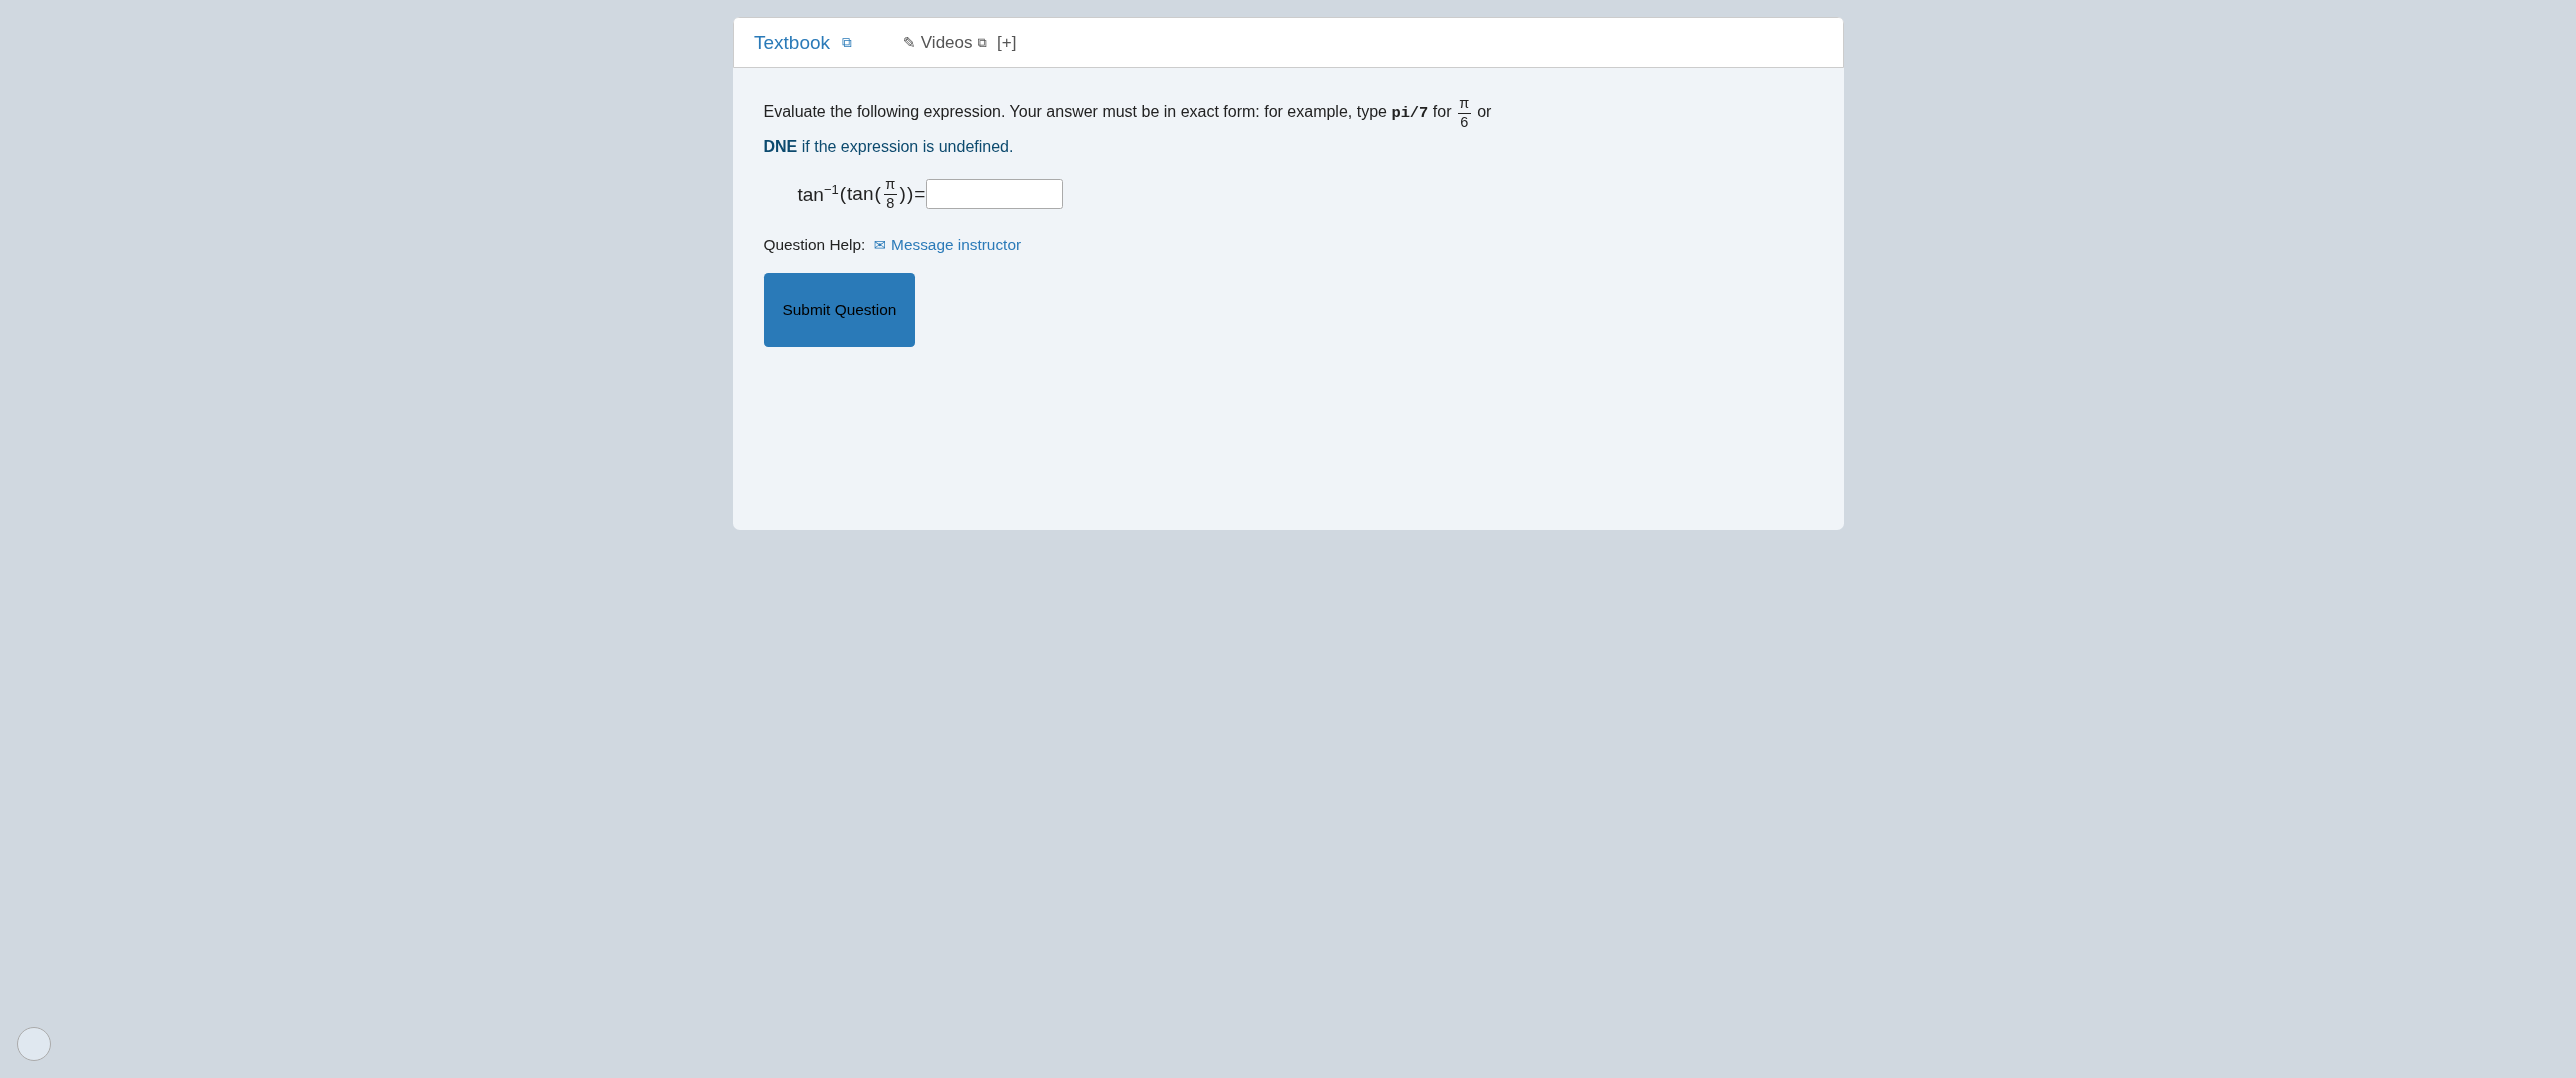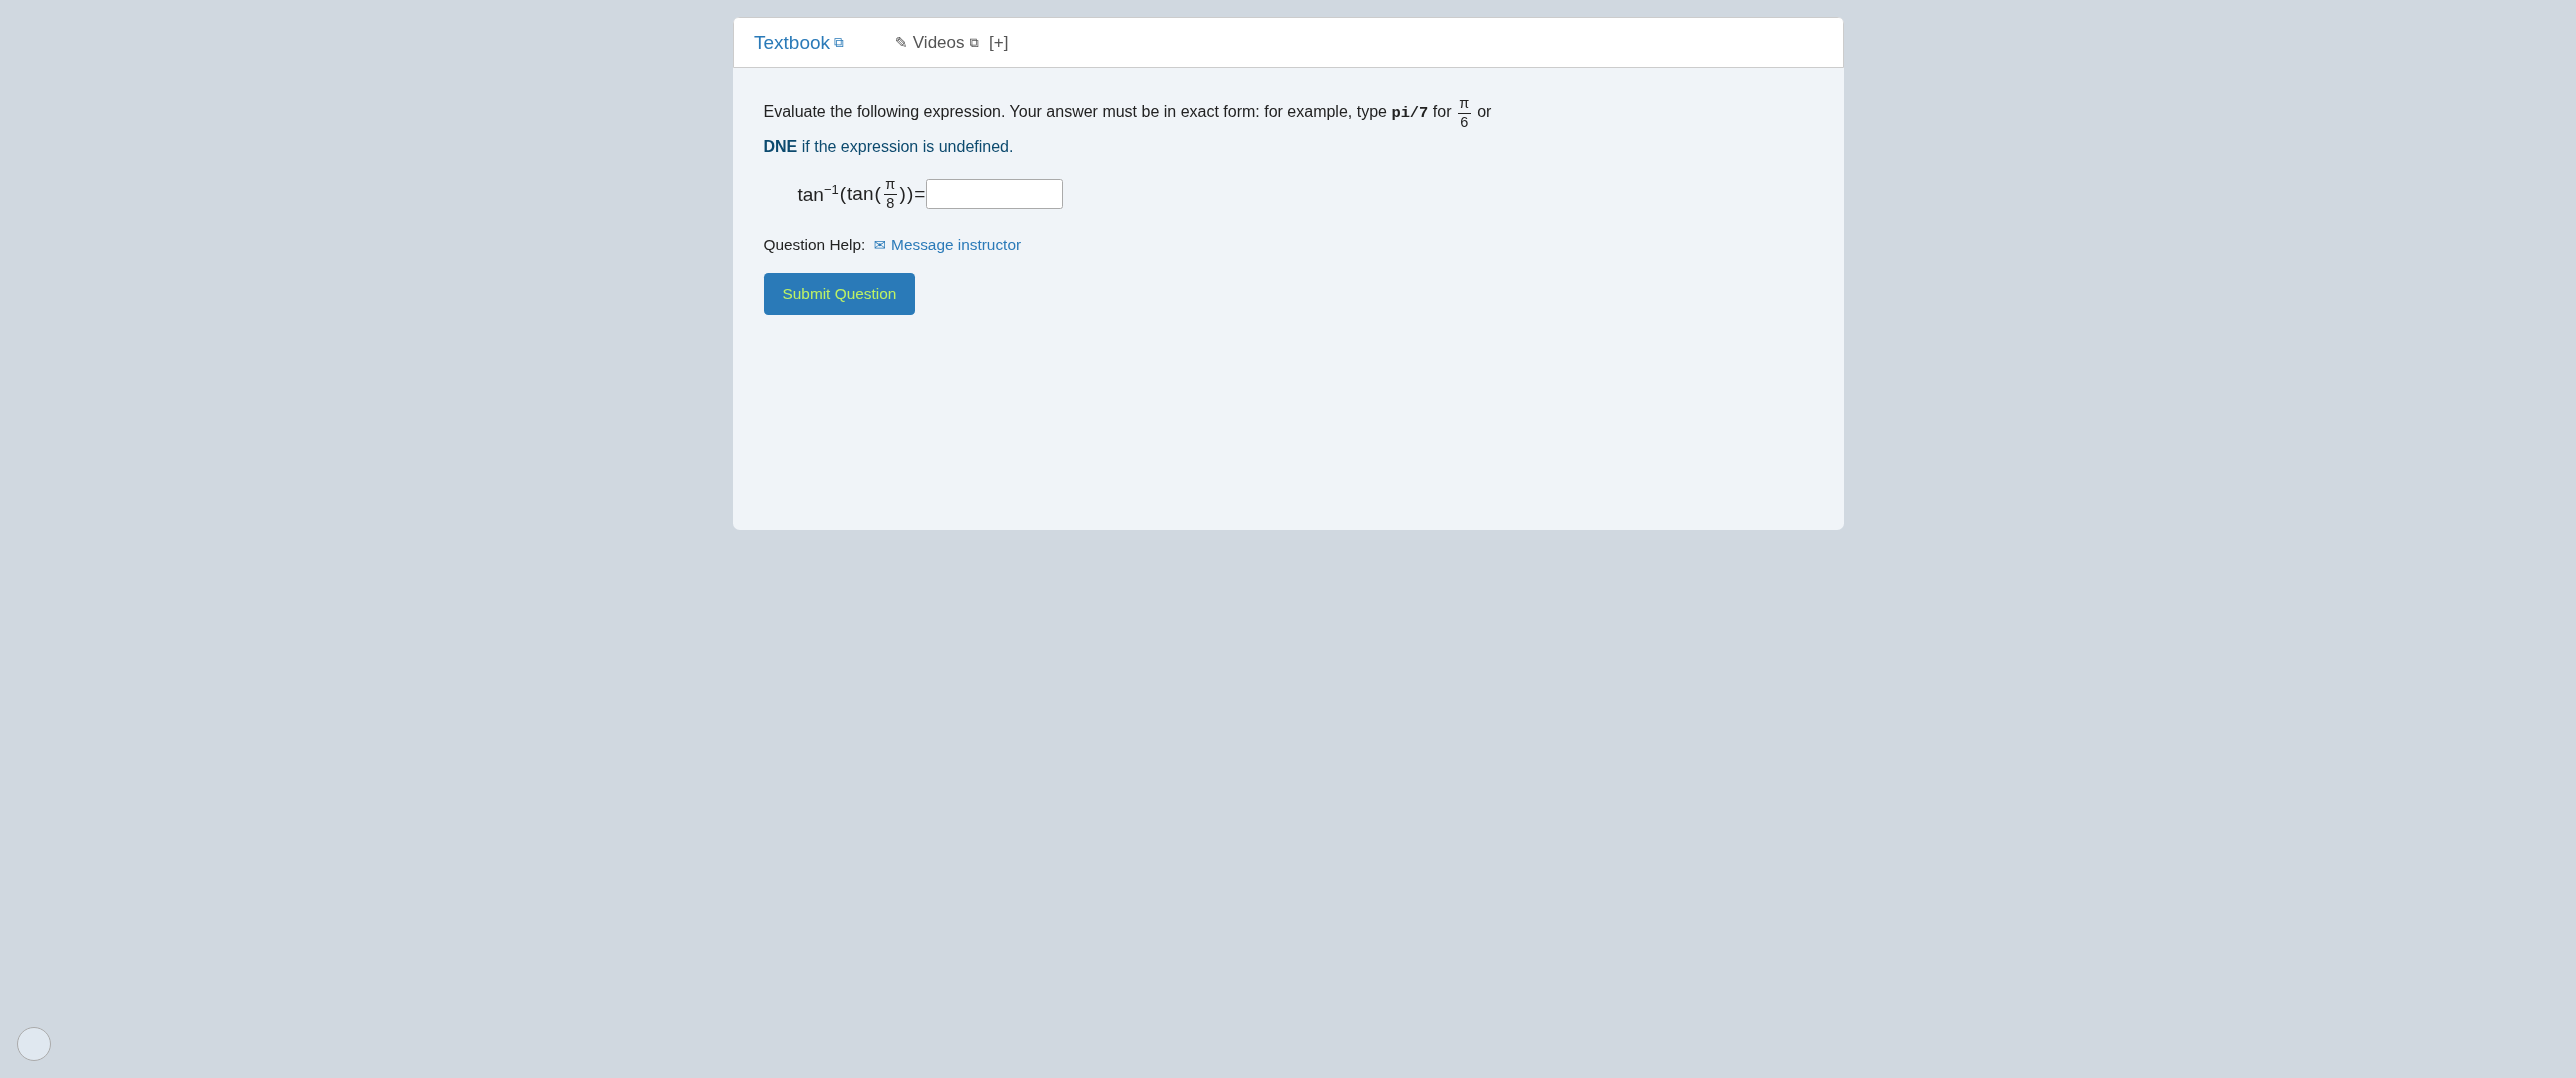--- a/index.html
+++ b/index.html
@@ -37,21 +37,21 @@
       gap: 51px;
     }
 
     .textbook-link {
       color: #2a7ab8;
       font-size: 19px;
       font-weight: 500;
       text-decoration: none;
       display: flex;
       align-items: center;
-      gap: 4px;
+      gap: 12px;
       cursor: pointer;
     }
 
     .textbook-link .ext-icon {
       font-size: 13.7px;
       color: #2a7ab8;
     }
 
     .videos-link {
       color: #555555;
@@ -165,24 +165,24 @@
       font-size: 15.4px;
       cursor: pointer;
     }
 
     .envelope-icon {
       font-size: 14.5px;
     }
 
     .submit-button {
       background-color: #2a7ab8;
-      color: #bef264;
+      color: #000000;
       border: none;
       border-radius: 4.3px;
-      padding: 12px 19px;
+      padding: 28px 19px;
       font-size: 15.4px;
       cursor: pointer;
       font-weight: 500;
     }
 
     .bottom-circle {
       position: fixed;
       bottom: 17px;
       left: 17px;
       width: 34px;

